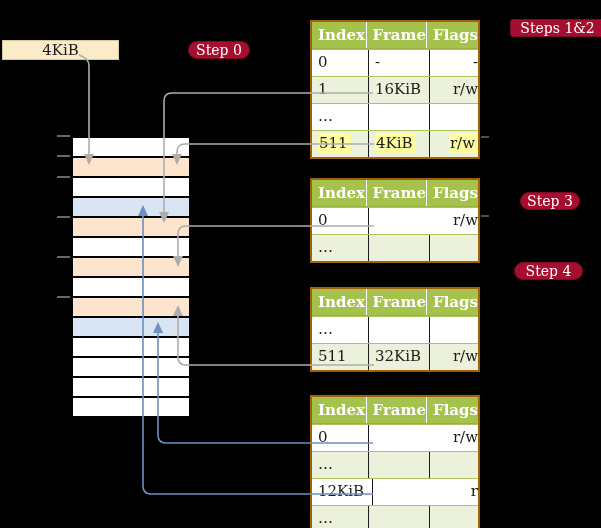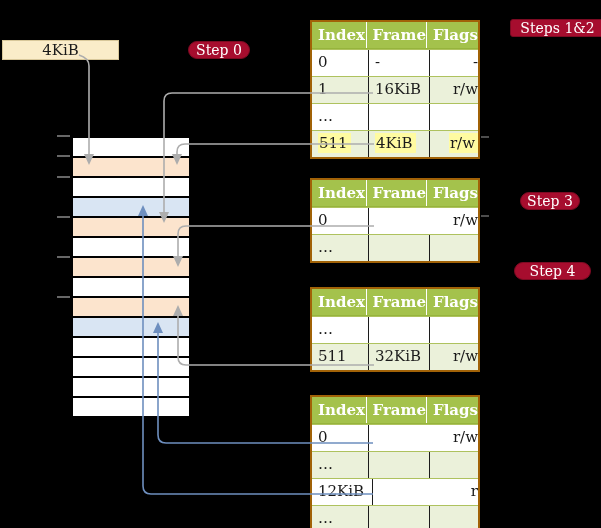--- a/index.html
+++ b/index.html
@@ -16,21 +16,21 @@
   }
   
   .badge{
     position:absolute;height:18px;background:#a60d2e;border:1px solid #7c0a22;
     border-radius:9px;color:#ffffff;font-size:14px;line-height:17px;text-align:center;
     box-sizing:border-box;
   }
   #badge-step0 {left:188px;top:41px;width:62px;}
   #badge-steps12{left:510px;top:19px;width:95px;border-radius:3px 0 0 3px;}
   #badge-step3 {left:520px;top:156px;width:60px;margin-top:36px;}
-  #badge-step4 {left:514px;top:262px;width:77px;}
+  #badge-step4 {left:514px;top:262px;width:69px;}
   
   .memcol{
     position:absolute;left:71px;top:136px;width:116px;
     border:2px solid #000; background:#000;
   }
   .mrow{height:18px;border-bottom:2px solid #000;}
   .mrow:last-child{border-bottom:none;}
   
   .ptable{
     position:absolute;left:310px;width:170px;box-sizing:border-box;

